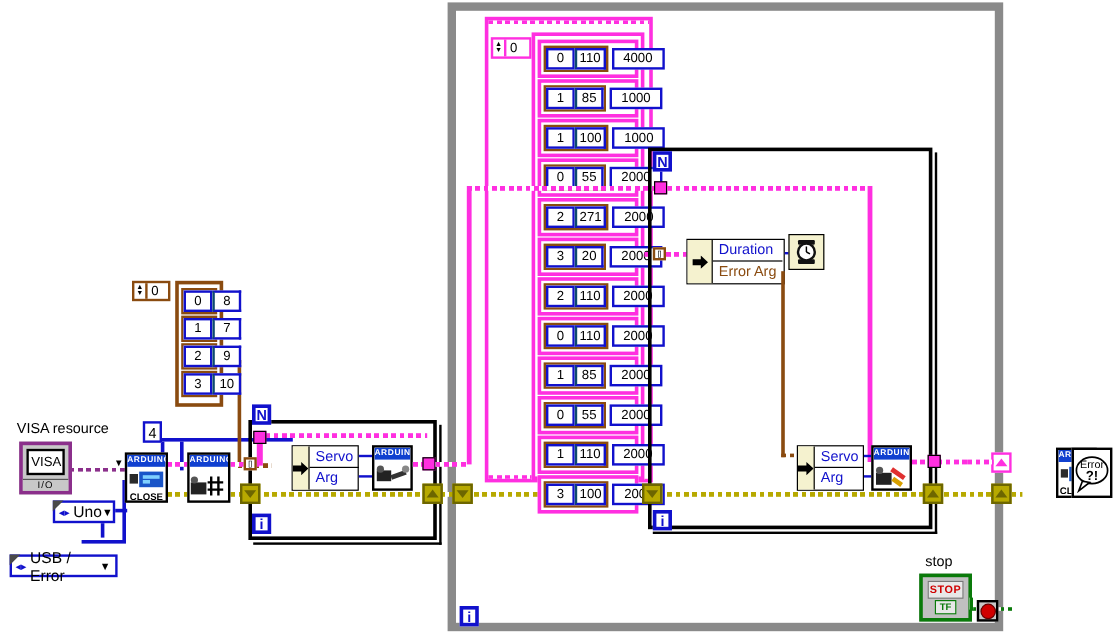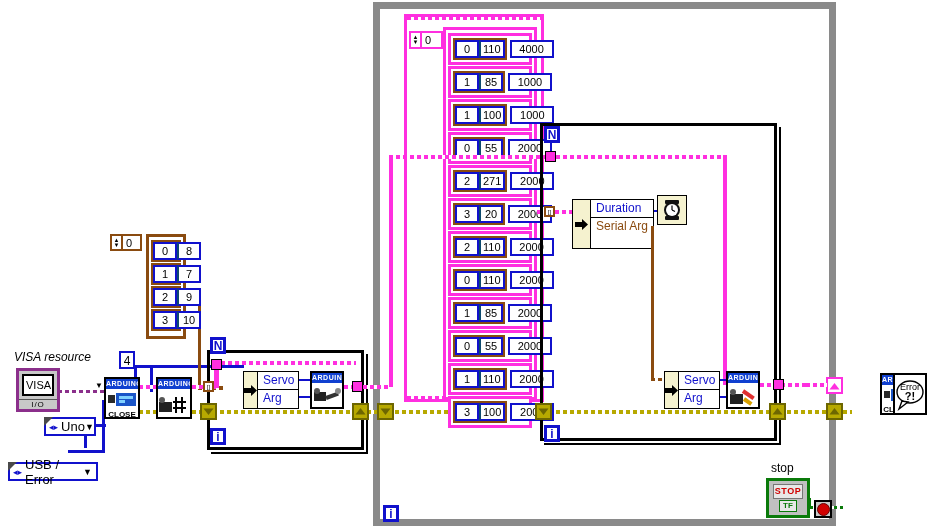--- a/index.html
+++ b/index.html
@@ -281,29 +281,29 @@
   <div class="w w-cluster abs" style="left:389px;top:155px;width:162px;height:4px;"></div>
   <div class="abs tunnel-pink" style="left:545px;top:151px;width:11px;height:11px;"></div>
   <div class="w w-cluster abs" style="left:556px;top:155px;width:170px;height:4px;"></div>
   <div class="w w-pink abs" style="left:723px;top:155px;width:4px;height:230px;"></div>
 
   <div class="abs for-loop" style="left:540px;top:123px;width:237px;height:318px;"></div>
   <div class="abs for-loop2" style="left:544px;top:127px;width:237px;height:318px;border-left:none;border-top:none;"></div>
   <div class="abs term" style="left:544px;top:126px;width:16px;height:17px;">N</div>
   <div class="abs term" style="left:544px;top:425px;width:16px;height:17px;">i</div>
 
-  <div class="abs unb" style="left:572px;top:199px;width:82px;height:50px;">
+  <div class="abs unb" style="left:572px;top:199px;width:82px;height:38px;">
     <div class="lead">
       <svg width="13" height="11" viewBox="0 0 13 11">
           <path d="M0 3 h7 v-3 l6 5.5 -6 5.5 v-3 h-7 z" fill="#000"></path>
         </svg>
     </div>
     <div class="fields">
       <div class="f blue">Duration</div>
-      <div class="f brown">Serial Arg</div>
+      <div class="f brown">Error Arg</div>
     </div>
   </div>
   <div class="w w-blue abs" style="left:654px;top:210px;width:12px;height:2px;"></div>
 
   <div class="abs wait" style="left:657px;top:195px;width:30px;height:30px;">
     <svg width="22" height="22" viewBox="0 0 22 22">
       <rect x="4" y="1" width="14" height="4" rx="1" fill="#111"></rect>
       <rect x="4" y="17" width="14" height="4" rx="1" fill="#111"></rect>
       <circle cx="11" cy="11" r="8" fill="#111"></circle>
       <circle cx="11" cy="11" r="6" fill="#fff"></circle>
@@ -375,21 +375,21 @@
     <svg width="13" height="13" viewBox="0 0 13 13">
         <path d="M1.5 9.5 L11.5 9.5 L6.5 3 z" fill="#6d6600"></path>
       </svg>
   </div>
   <div class="abs tunnel-err" style="left:826px;top:403px;width:17px;height:17px;">
     <svg width="13" height="13" viewBox="0 0 13 13">
         <path d="M1.5 9.5 L11.5 9.5 L6.5 3 z" fill="#6d6600"></path>
       </svg>
   </div>
 
-  <div class="abs label" style="left:14px;top:350px;font-style:italic;">VISA resource</div>
+  <div class="abs label" style="left:14px;top:350px;">VISA resource</div>
   <div class="abs visa" style="left:16px;top:368px;width:44px;height:44px;">
     <div class="inner" style="height:18px;gap:44px;">
       <span>VISA</span>
       <span style="margin-left:auto;padding-right:2px;font-size:8px;">▼</span>
     </div>
     <div class="io">I/O</div>
   </div>
 
   <div class="abs enumctl" style="left:44px;top:417px;width:52px;height:19px;">
     <span class="corner"></span>

